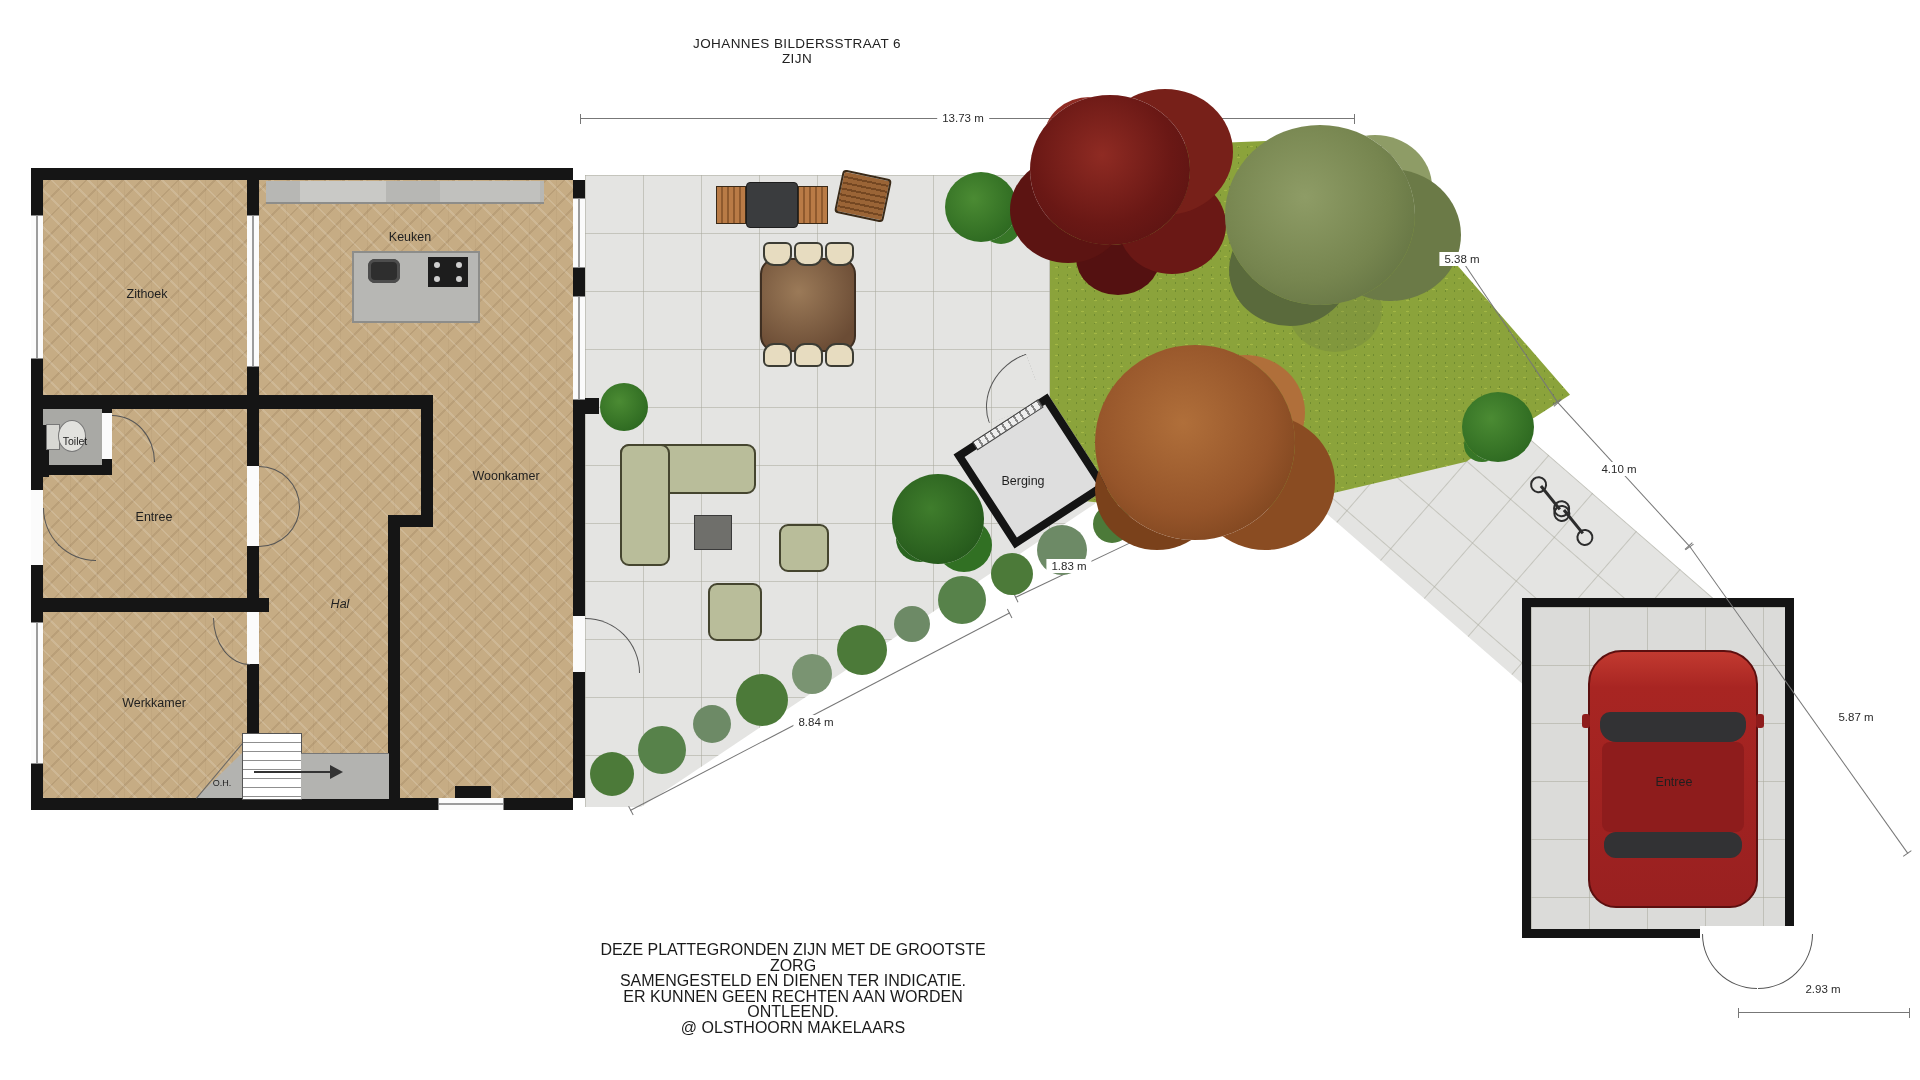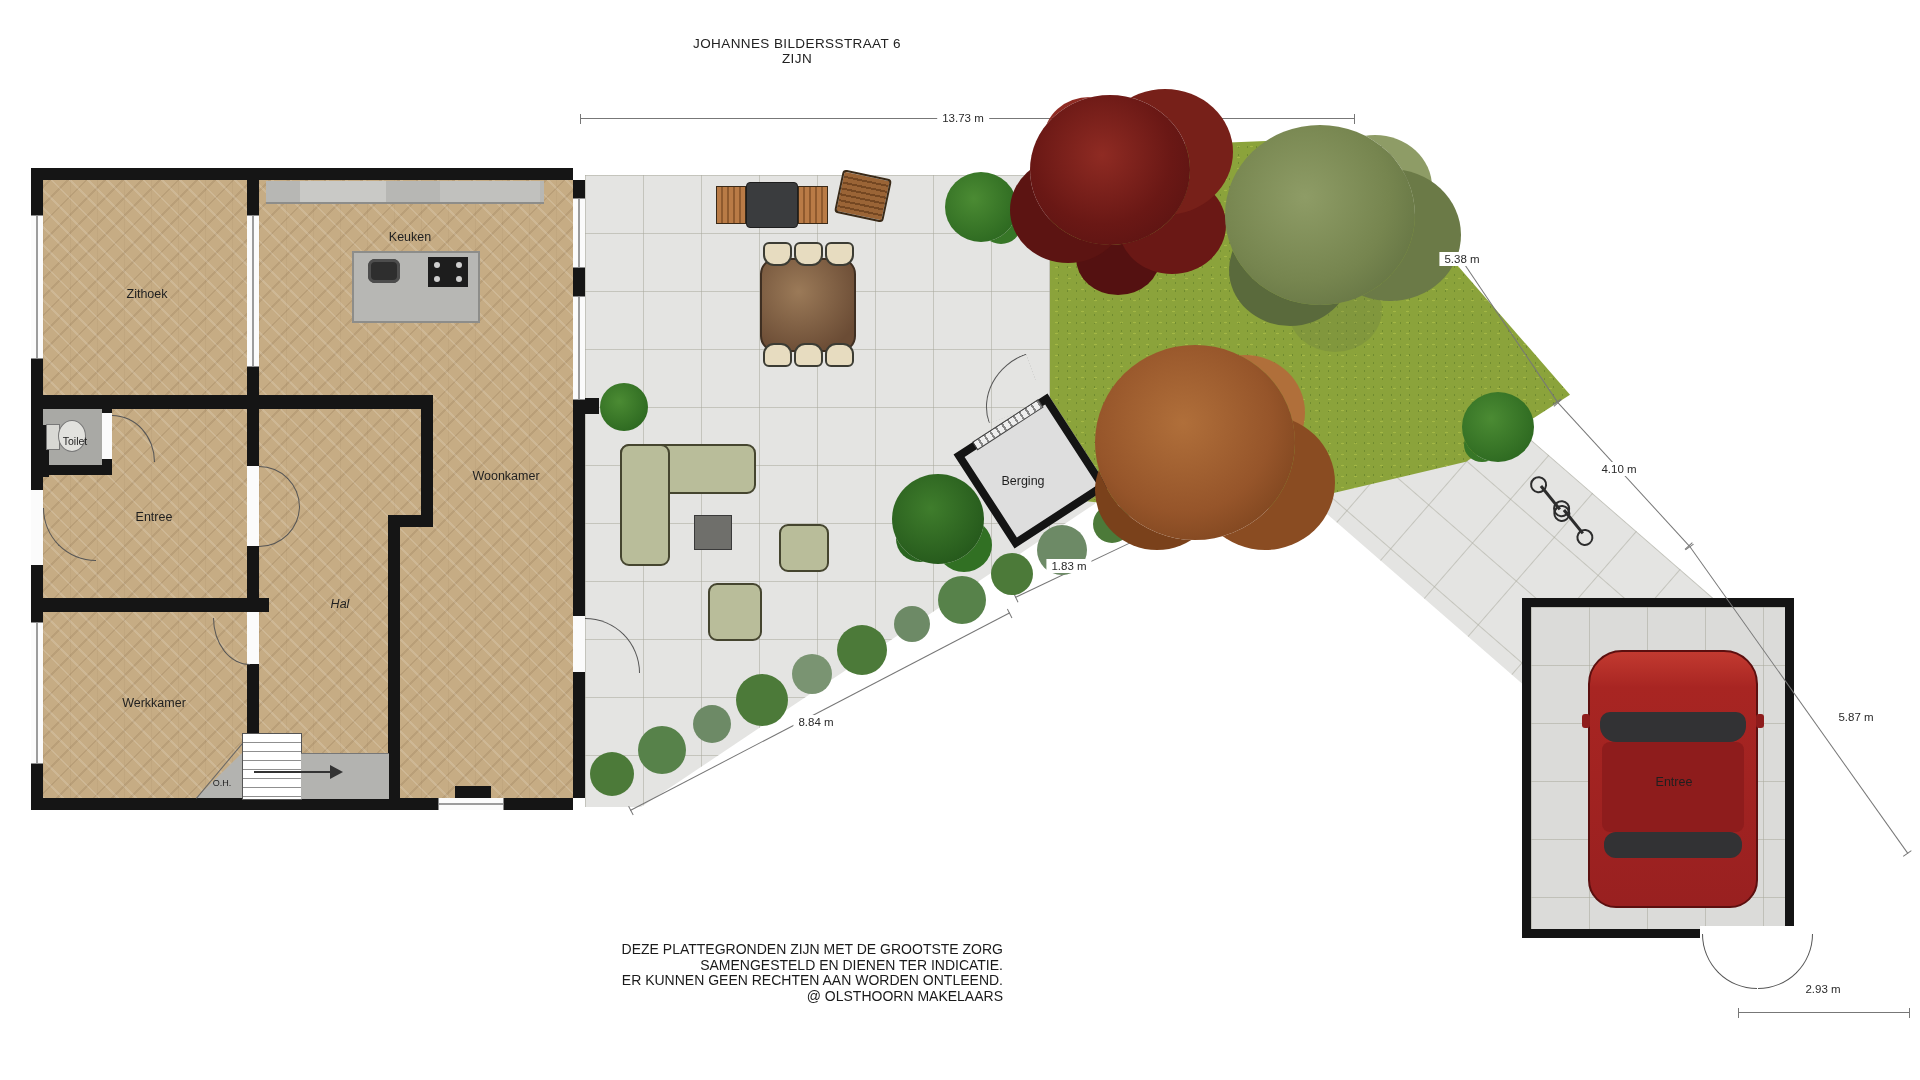--- a/index.html
+++ b/index.html
@@ -35,21 +35,21 @@
   .roomlabel{position:absolute;transform:translate(-50%,-50%);font-size:12.5px;color:#1f1f1f;
              white-space:nowrap;z-index:60;}
   .tree{position:absolute;border-radius:50%;}
   .chair{position:absolute;width:25px;height:20px;background:#e7dcc0;border:2px solid #3c3c34;
          border-radius:6px 6px 11px 11px;}
   .sofa{position:absolute;background:#b9bd9a;border:2px solid #45452f;border-radius:9px;}
   .bike{position:absolute;width:52px;height:18px;}
   .bike .wheel{position:absolute;width:13px;height:13px;border:2px solid #2c2c2c;border-radius:50%;top:1px;}
   .bike .bar{position:absolute;left:11px;top:7px;width:30px;height:3px;background:#2c2c2c;}
   .title{position:absolute;text-align:center;font-size:13.5px;letter-spacing:.4px;color:#222;z-index:70;}
-  .disclaimer{position:absolute;text-align:right;font-size:14px;line-height:15.5px;color:#1a1a1a;z-index:70;}
+  .disclaimer{position:absolute;text-align:center;font-size:16px;line-height:15.5px;color:#1a1a1a;z-index:70;}
 </style>
 </head>
 <body>
 
 <div id="canvas">
 
   <div class="abs tiles" style="left:585px;top:175px;width:510px;height:632px;clip-path:polygon(0% 0%,100% 0%,100% 52%,11% 100%,0% 100%);"></div>
   <div class="abs tiles" style="left:1150px;top:400px;width:600px;height:190px;transform:rotate(41deg);"></div>
   <div class="abs grass" style="left:1050px;top:130px;width:520px;height:395px;clip-path:polygon(0% 5%,57% 2%,100% 67%,80% 84%,35% 98%,0% 93%);"></div>
 

